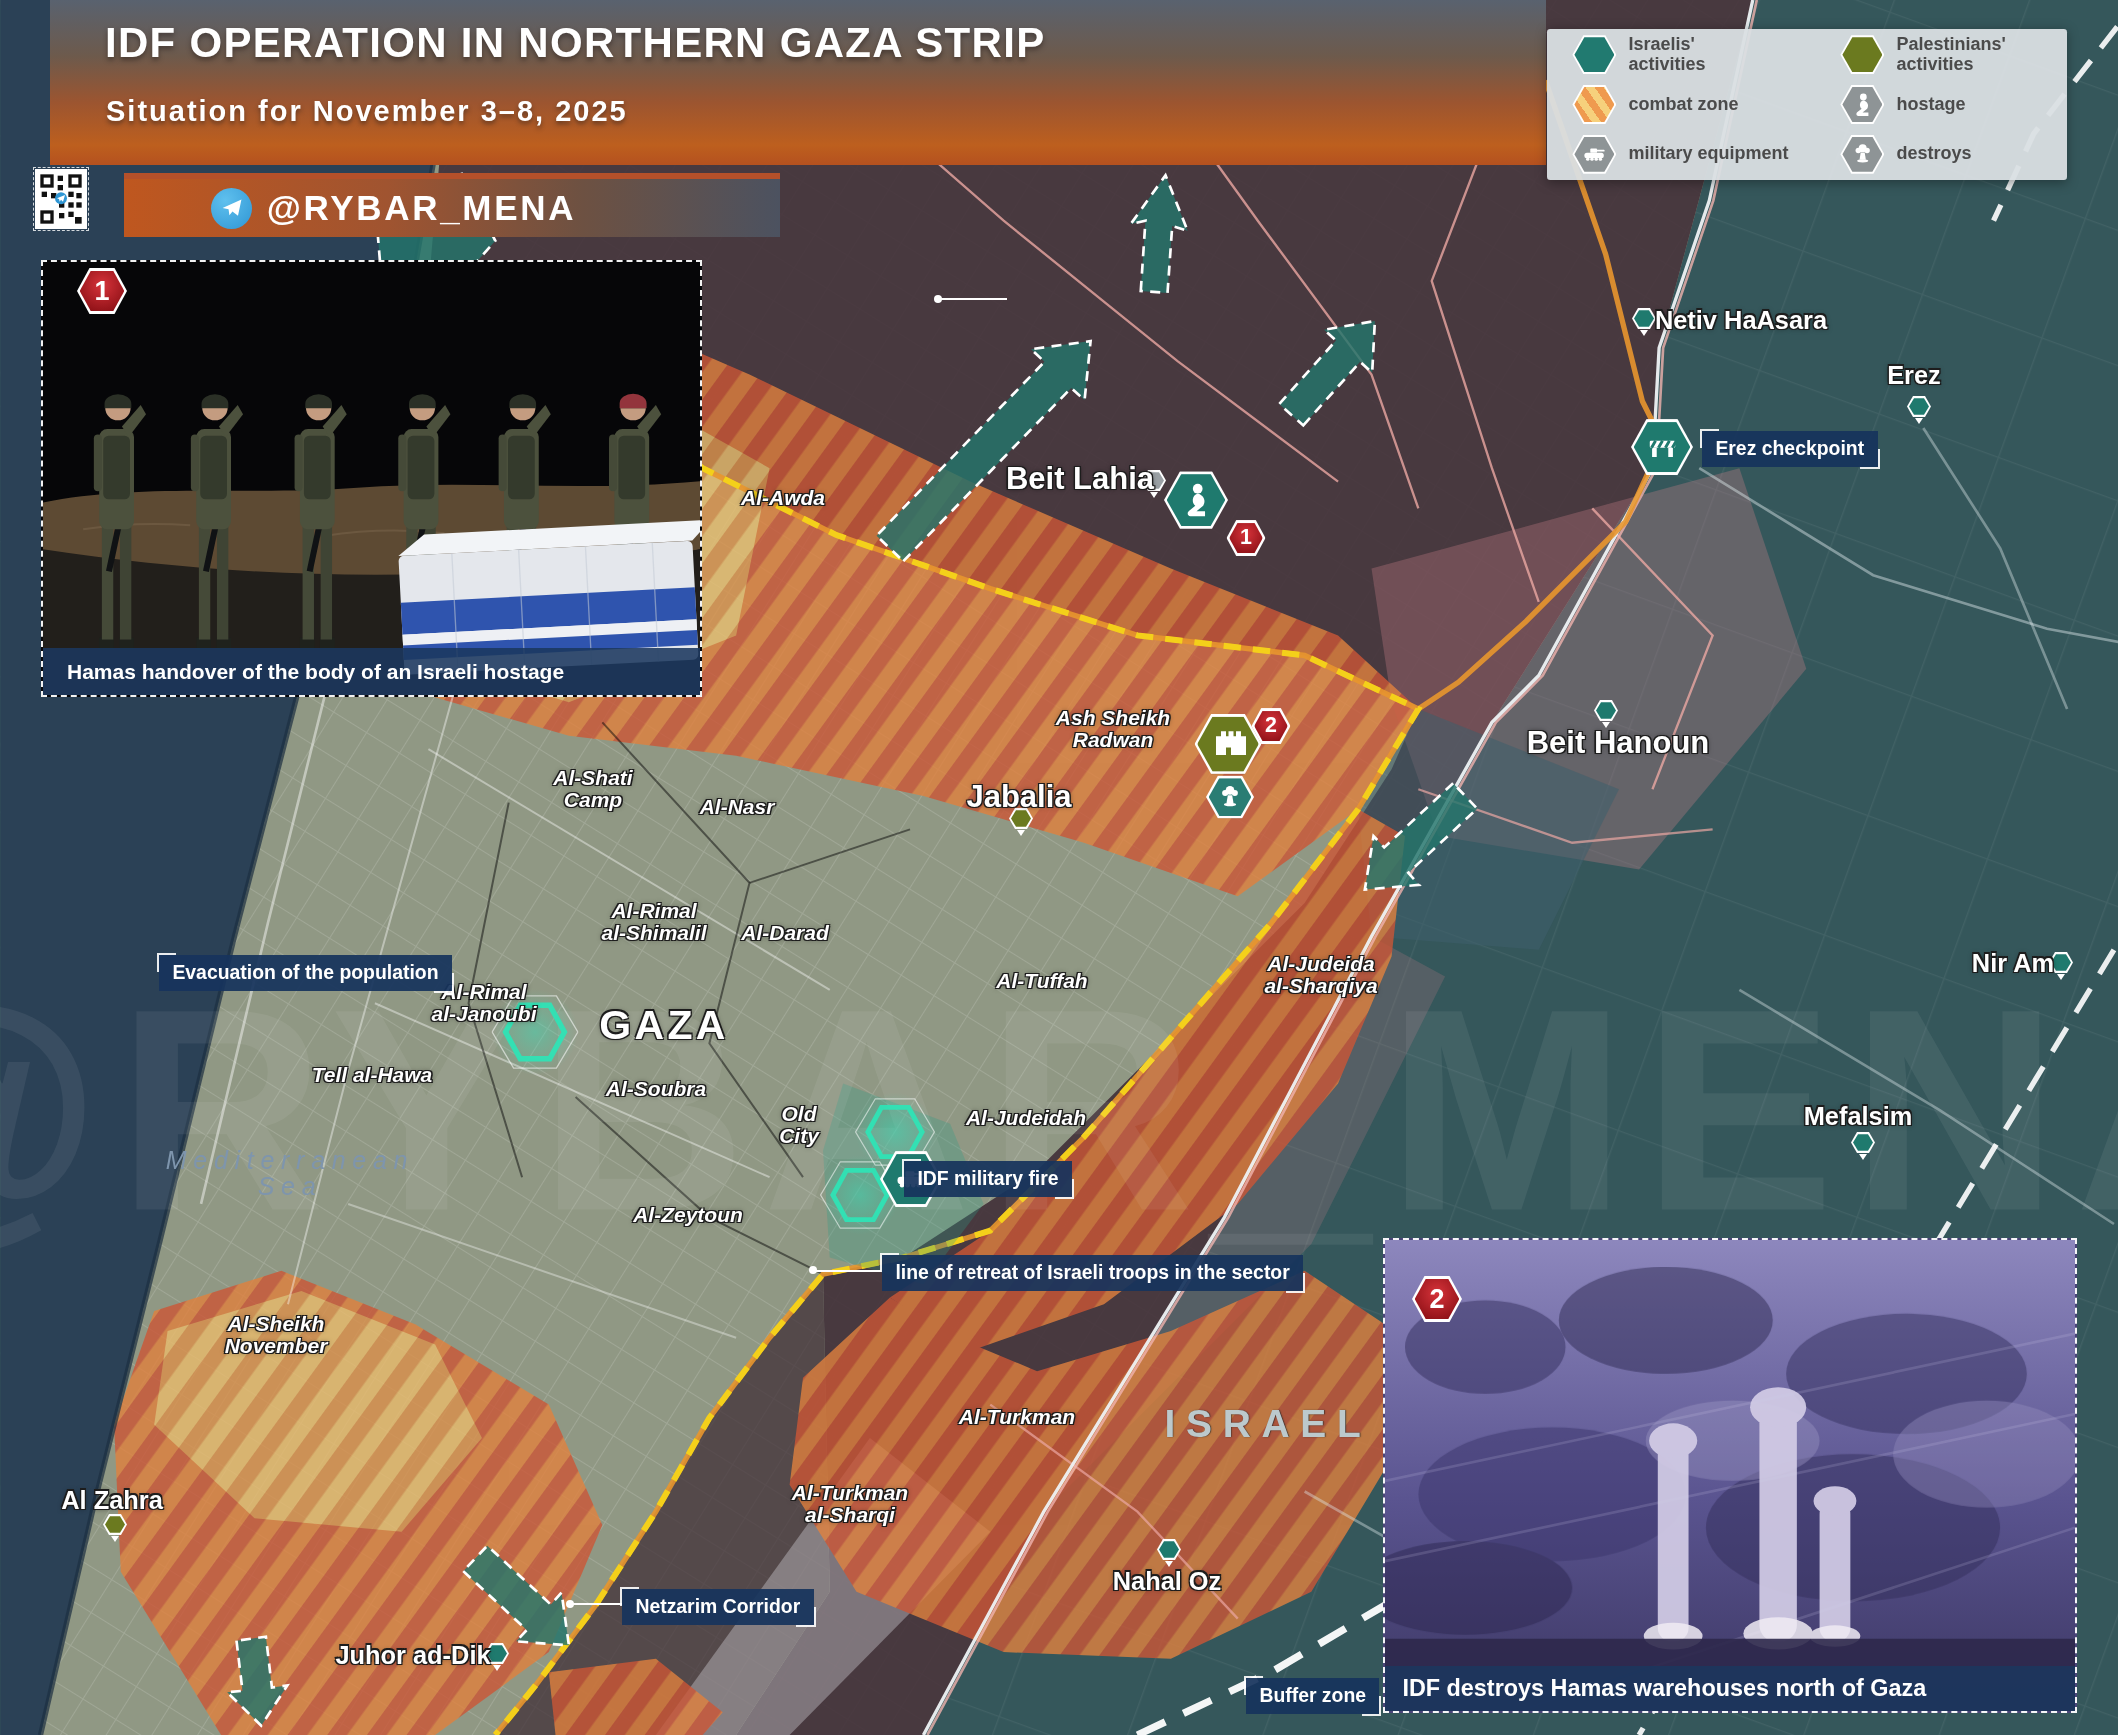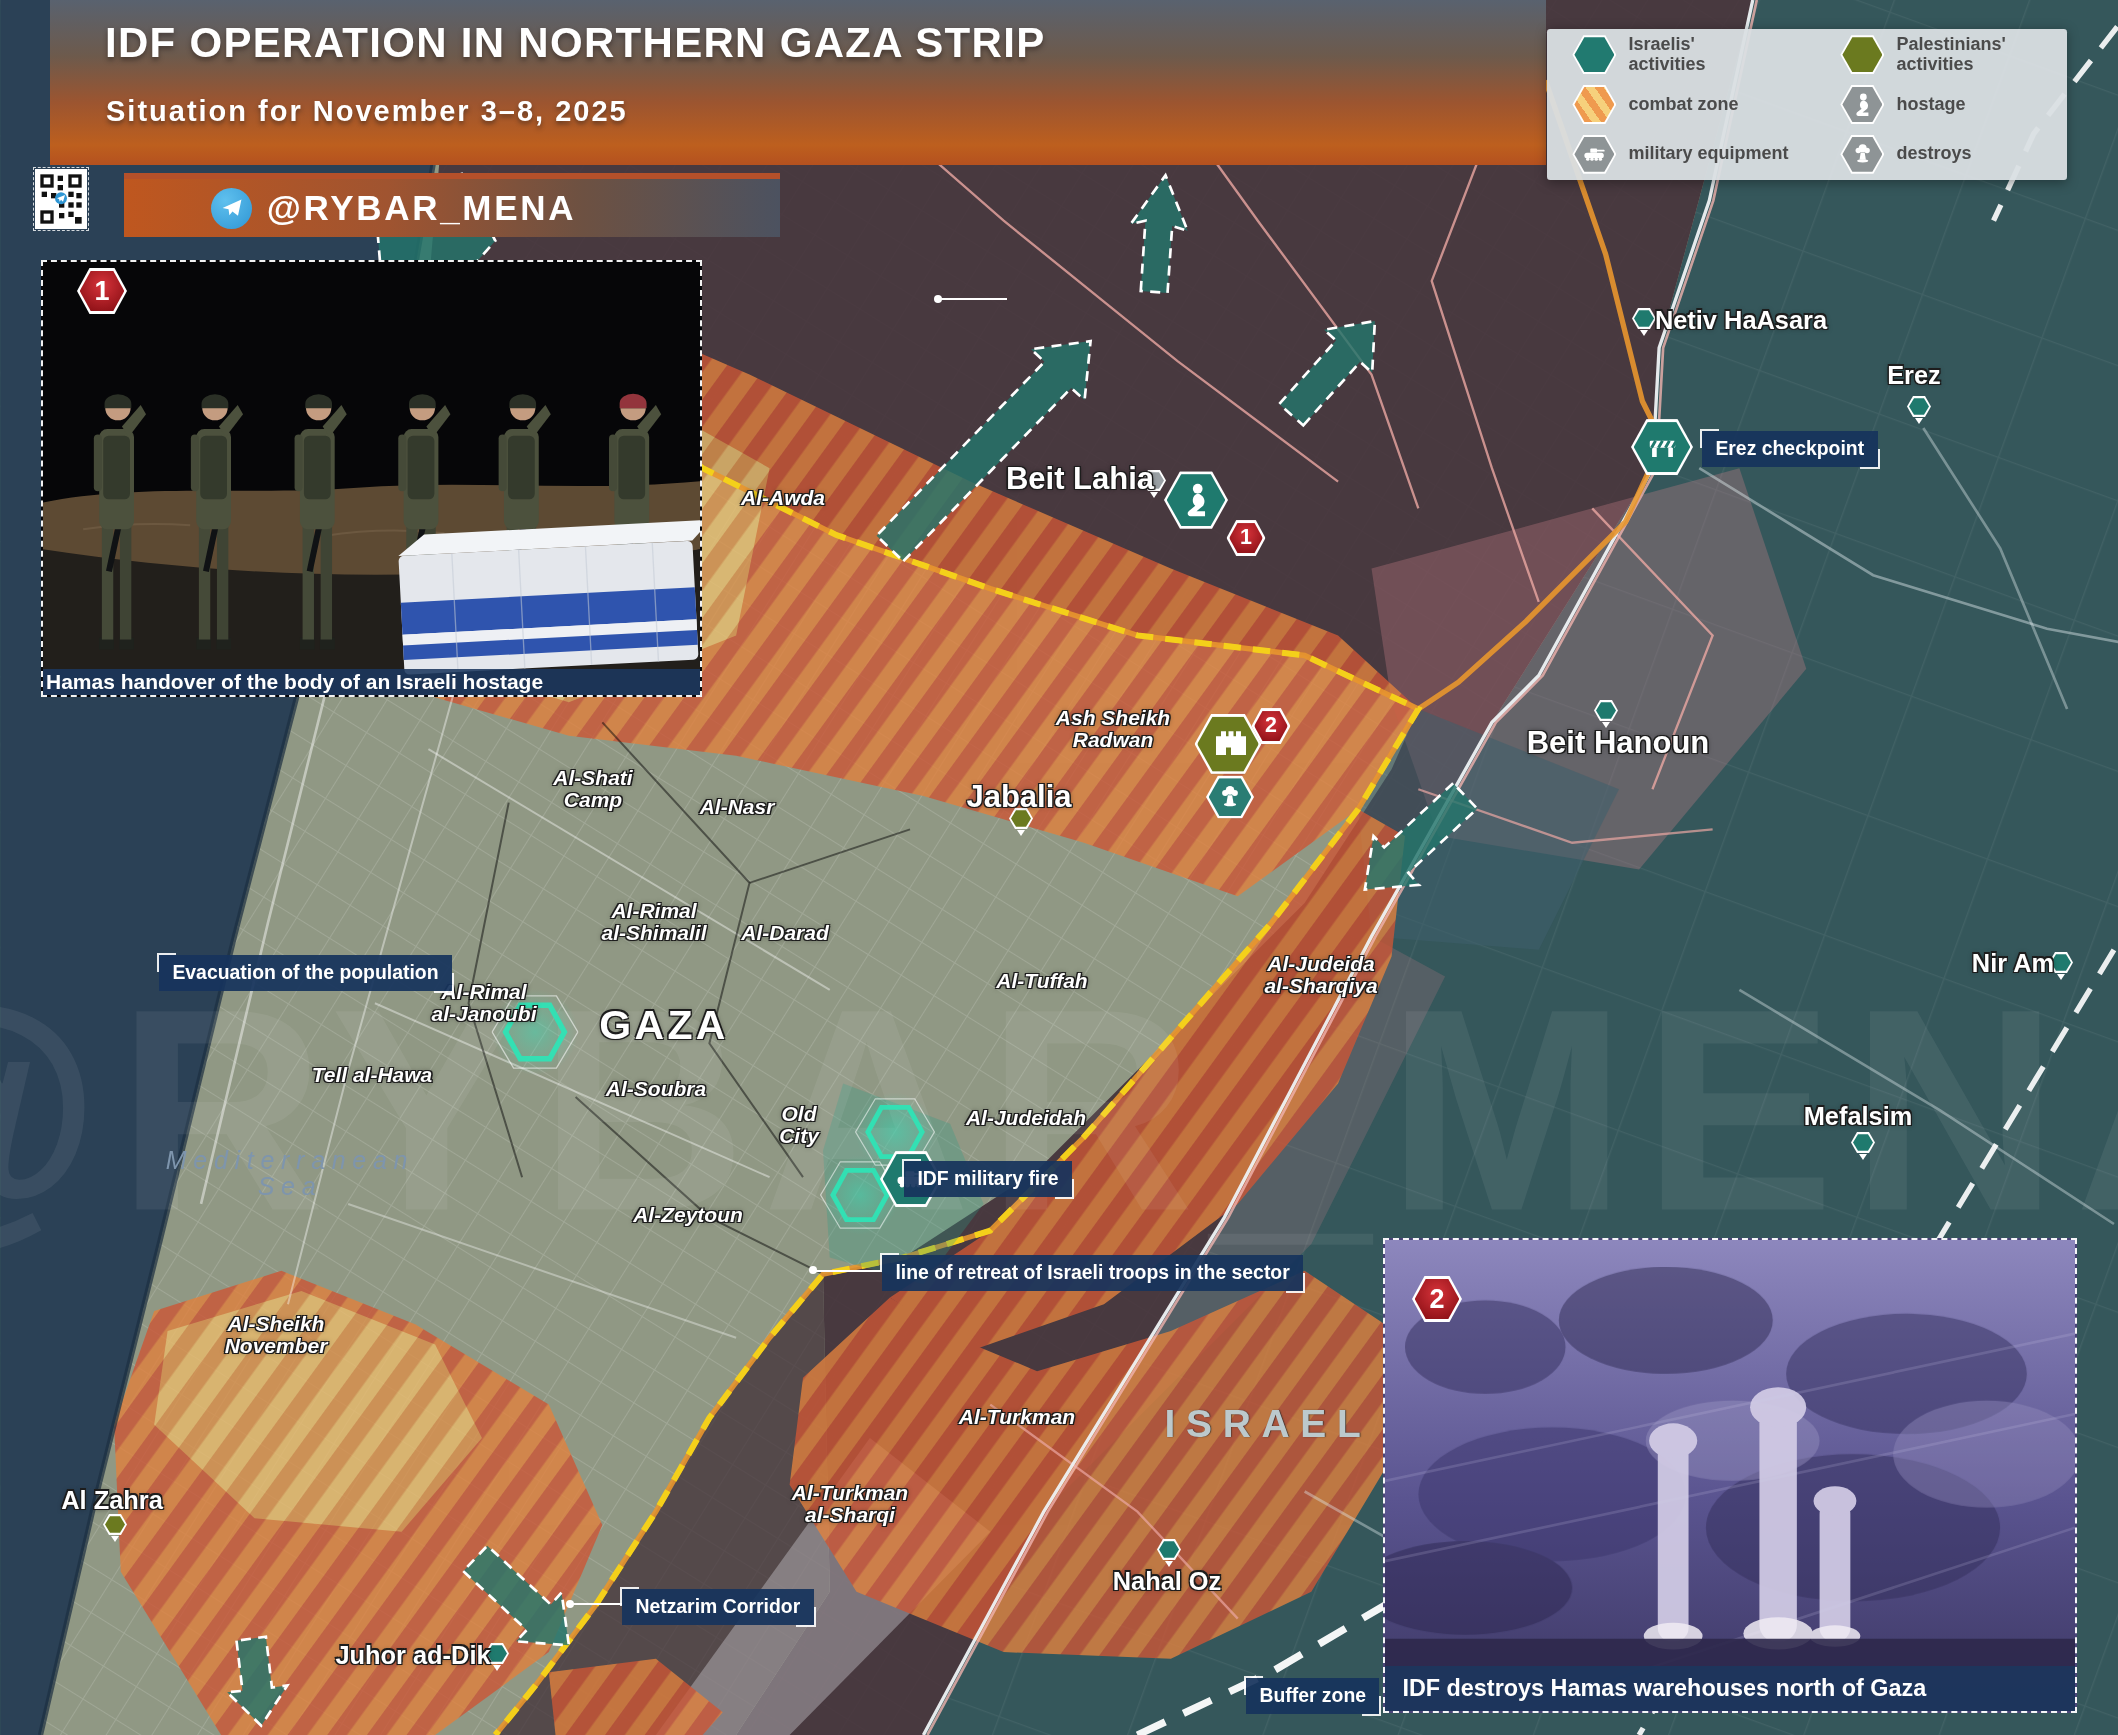--- a/index.html
+++ b/index.html
@@ -85,21 +85,21 @@
       align-items:center;justify-content:center;}
   .leg-hex .inner.striped{background:repeating-linear-gradient(55deg,#f6d07c 0 7.4px,#ef9a4f 7.4px 14.7px);}
   .leg-label{font-size:18px;color:#4b4b4b;font-weight:600;line-height:1.08;}
 
   
   .photo{position:absolute;border:2.7px dashed rgba(255,255,255,.95);z-index:50;overflow:hidden;}
   #photo1{left:41px;top:260px;width:657px;height:433px;background:#07070a;}
   #photo2{left:1383px;top:1238px;width:690px;height:471px;background:#4a4478;}
   .photo-cap{position:absolute;left:0;right:0;bottom:0;background:rgba(27,56,94,.88);
       color:#fff;display:flex;align-items:center;z-index:5;}
-  #photo1 .photo-cap{height:26px;font-size:21px;font-weight:600;padding-left:3px;}
+  #photo1 .photo-cap{height:47px;font-size:21px;font-weight:600;padding-left:24px;}
   #photo2 .photo-cap{height:45px;font-size:23.4px;font-weight:600;padding-left:17.4px;}
 
   #watermark{position:absolute;left:50%;top:1110px;transform:translate(-50%,-50%);
       font-size:288px;font-weight:800;letter-spacing:16px;color:rgba(255,255,255,.065);
       white-space:nowrap;z-index:10;}
 </style>
 </head>
 <body>
 
 <div id="stage">

